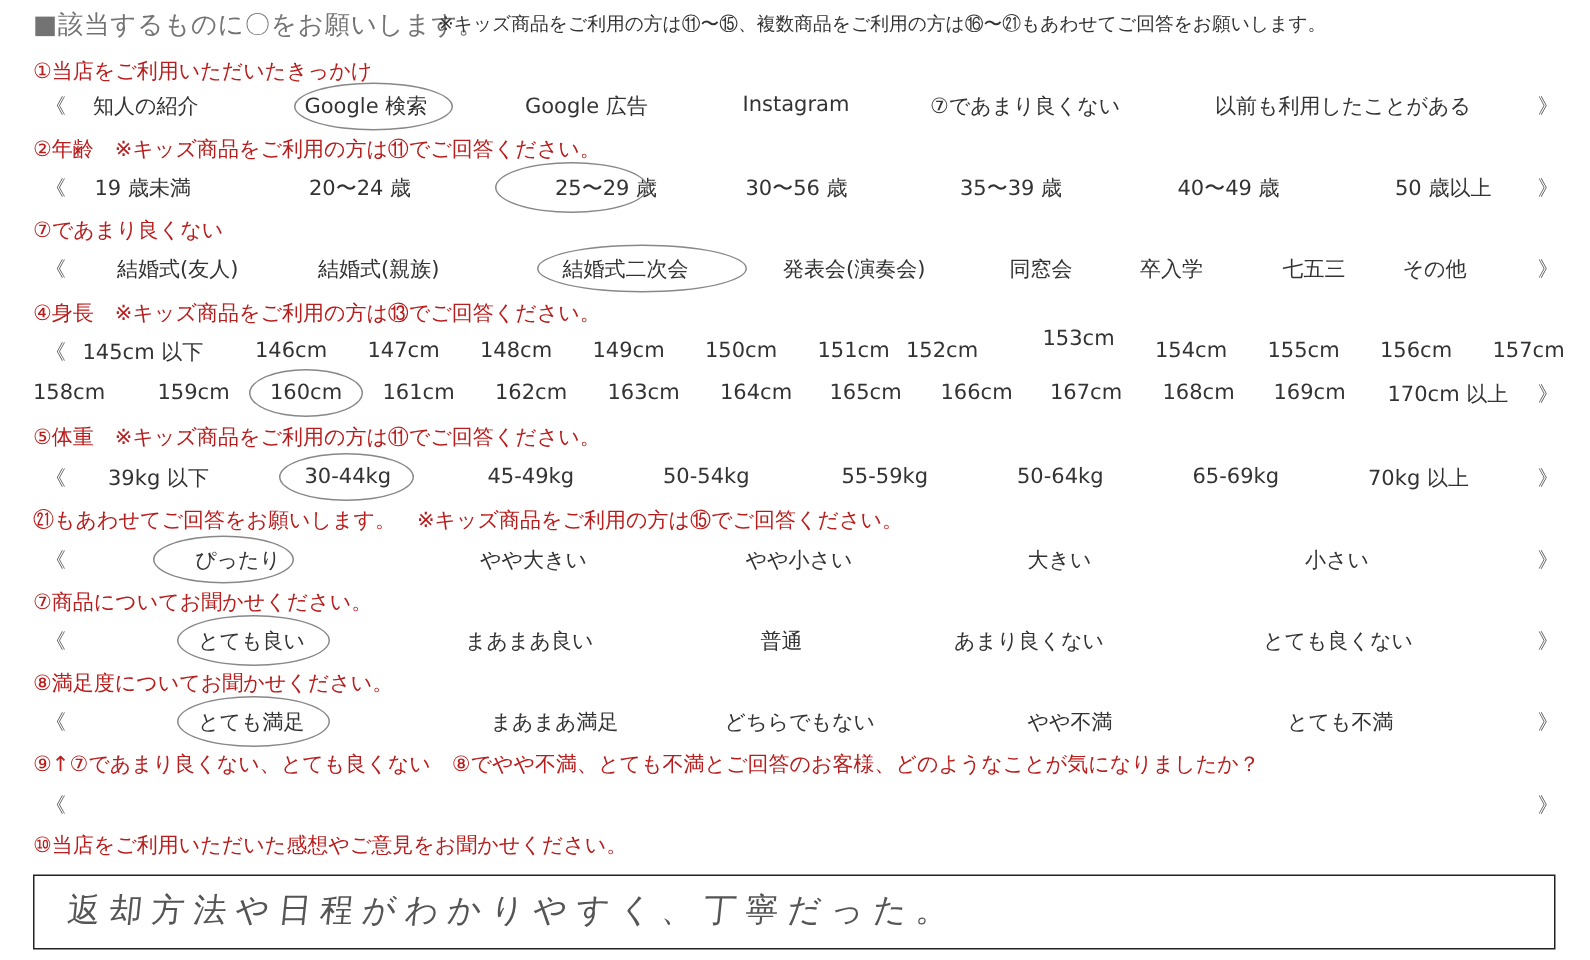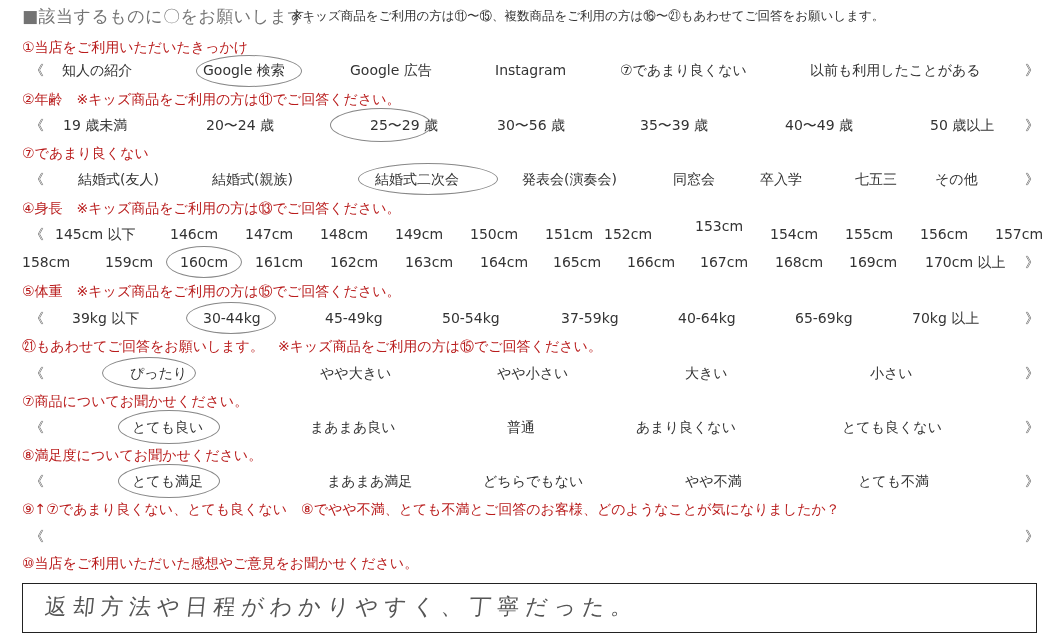--- a/index.html
+++ b/index.html
@@ -84,29 +84,29 @@
 <div class="abs opt" style="left:405px;top:254px">163cm</div>
 <div class="abs opt" style="left:480px;top:254px">164cm</div>
 <div class="abs opt" style="left:553px;top:254px">165cm</div>
 <div class="abs opt" style="left:627px;top:254px">166cm</div>
 <div class="abs opt" style="left:700px;top:254px">167cm</div>
 <div class="abs opt" style="left:775px;top:254px">168cm</div>
 <div class="abs opt" style="left:849px;top:254px">169cm</div>
 <div class="abs opt" style="left:925px;top:254px">170cm 以上</div>
 <div class="abs br" style="left:1025px;top:254px">》</div>
 
-<div class="abs q" style="top:283px">⑤体重　※キッズ商品をご利用の方は⑮でご回答ください。</div>
+<div class="abs q" style="top:283px">⑤体重　※キッズ商品をご利用の方は⑪でご回答ください。</div>
 <div class="abs br" style="left:30px;top:310px">《</div>
 <div class="abs opt" style="left:72px;top:310px">39kg 以下</div>
 <div class="abs opt" style="left:203px;top:310px">30-44kg</div>
 <div class="circle" style="left:186px;top:302px;width:88px;height:30px"></div>
 <div class="abs opt" style="left:325px;top:310px">45-49kg</div>
 <div class="abs opt" style="left:442px;top:310px">50-54kg</div>
-<div class="abs opt" style="left:561px;top:310px">37-59kg</div>
-<div class="abs opt" style="left:678px;top:310px">40-64kg</div>
+<div class="abs opt" style="left:561px;top:310px">55-59kg</div>
+<div class="abs opt" style="left:678px;top:310px">50-64kg</div>
 <div class="abs opt" style="left:795px;top:310px">65-69kg</div>
 <div class="abs opt" style="left:912px;top:310px">70kg 以上</div>
 <div class="abs br" style="left:1025px;top:310px">》</div>
 
 <div class="abs q" style="top:338px">㉑もあわせてご回答をお願いします。　※キッズ商品をご利用の方は⑮でご回答ください。</div>
 <div class="abs br" style="left:30px;top:365px">《</div>
 <div class="abs opt" style="left:130px;top:365px">ぴったり</div>
 <div class="circle" style="left:102px;top:357px;width:92px;height:30px"></div>
 <div class="abs opt" style="left:320px;top:365px">やや大きい</div>
 <div class="abs opt" style="left:497px;top:365px">やや小さい</div>

